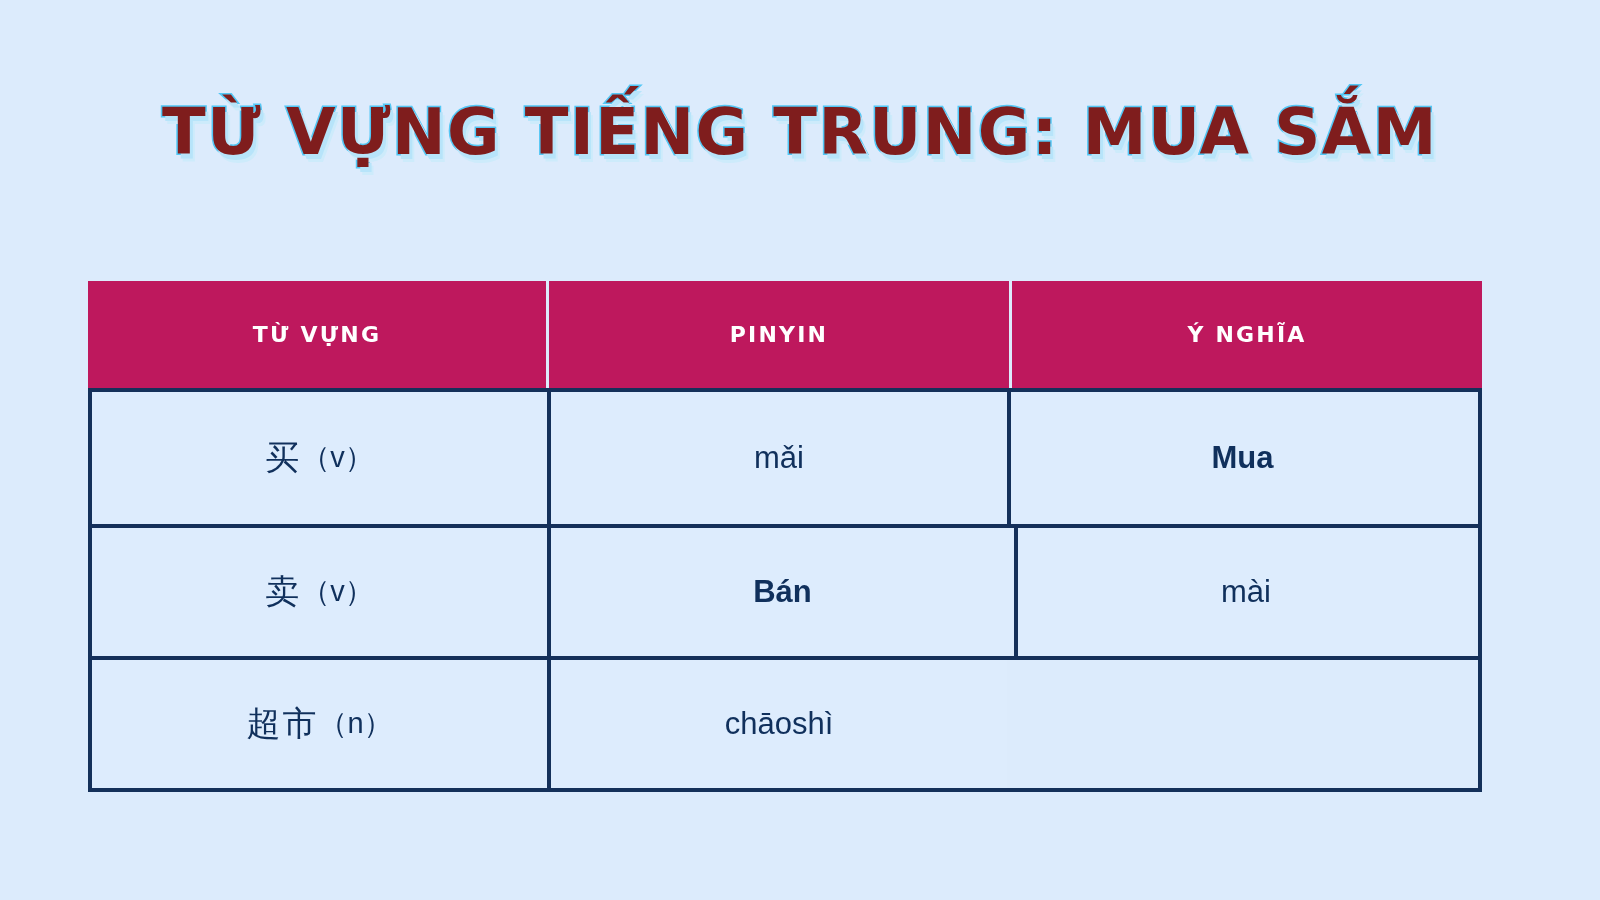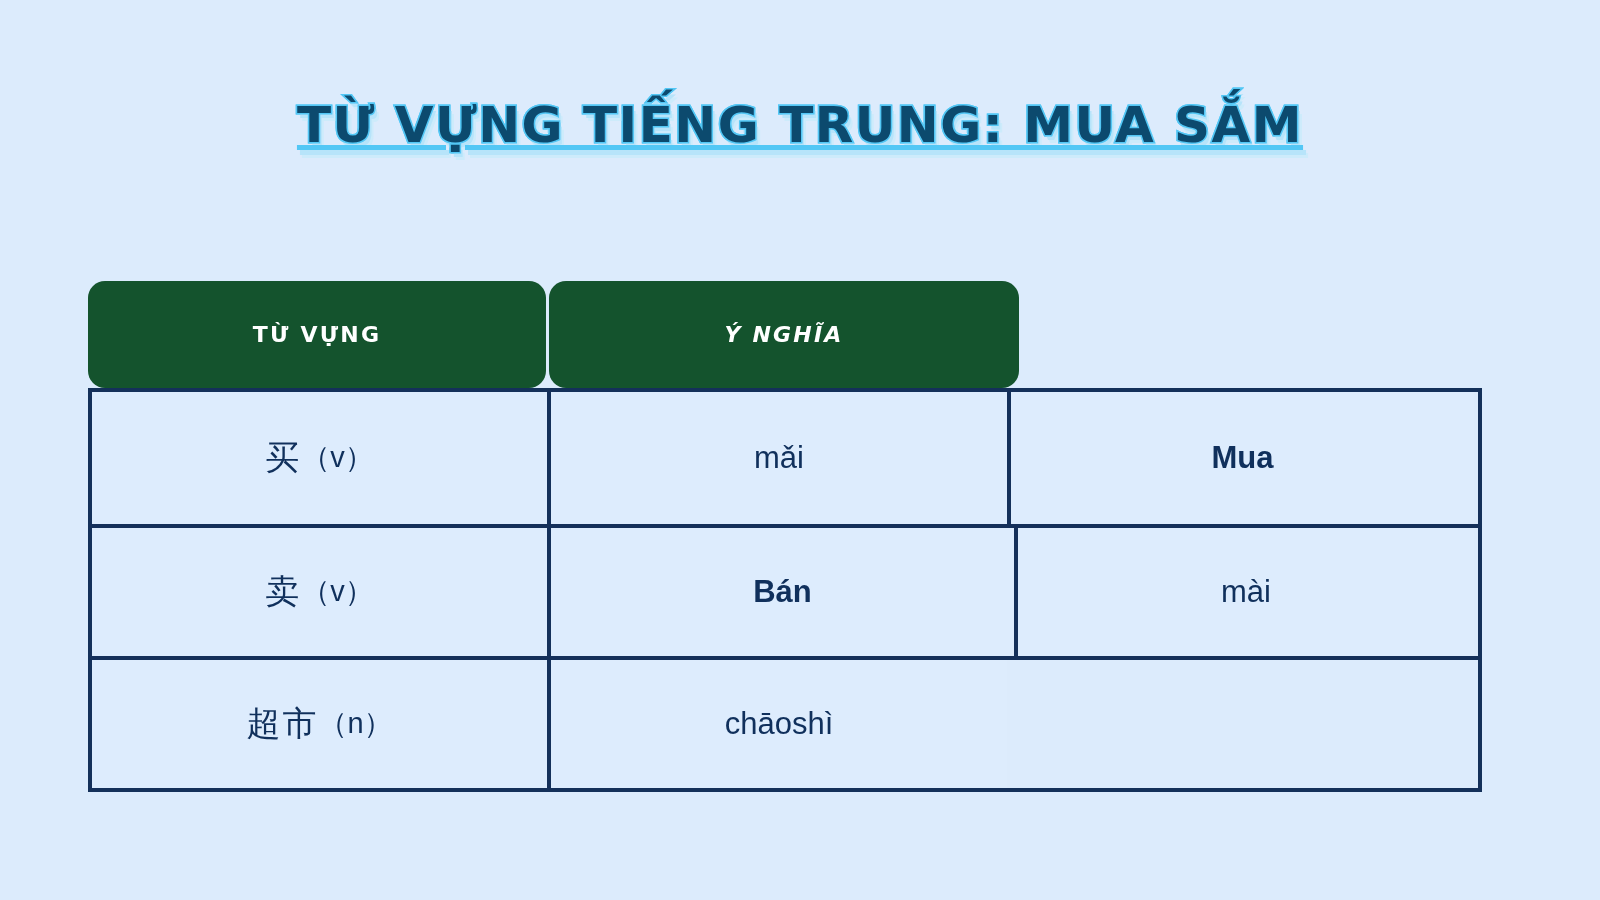--- a/index.html
+++ b/index.html
@@ -26,65 +26,63 @@
     position: absolute;
     left: 0;
     top: 100px;
     width: 1600px;
     text-align: center;
   }
   .title {
     display: inline-block;
     font-family: "DejaVu Sans", sans-serif;
     font-weight: 700;
-    font-size: 50px;
+    font-size: 64px;
     letter-spacing: 1.5px;
     line-height: 1.0;
-    color: #0c4a6e;
+    color: #7f1d1d;
     text-transform: uppercase;
     text-shadow:
        3px 5px 0 #b7e4fa,
        5px 8px 0 #cdebfb;
     white-space: nowrap;
     -webkit-text-stroke: 3px #53c7f5;
     paint-order: stroke fill;
-    text-decoration: underline;
   }
 
   
   .table {
     position: absolute;
     left: 88px;
     top: 281px;
     width: 1394px;
   }
 
   .thead {
     display: flex;
     width: 100%;
     height: 107px;
   }
   .th {
-    background: #14532d;
+    background: #be185d;
     height: 107px;
     display: flex;
     align-items: center;
     justify-content: center;
     color: #ffffff;
     font-family: "DejaVu Sans", sans-serif;
     font-weight: 700;
     font-size: 22px;
     letter-spacing: 2.2px;
     text-transform: uppercase;
     box-sizing: border-box;
-    border-radius: 17px;
   }
   .th.c1 { width: 458px; }
   .th.c2 { width: 460px; margin-left: 3px; }
-  .th.c3 { width: 470px; margin-left: 3px; font-style: italic; }
+  .th.c3 { width: 470px; margin-left: 3px; }
 
   .tbody {
     border-left: 4px solid #14305a;
     border-right: 4px solid #14305a;
     border-bottom: 4px solid #14305a;
     border-top: 4px solid #14305a;
     box-sizing: border-box;
     width: 1394px;
   }
   .tr {
@@ -132,20 +130,21 @@
 <div class="page">
 
   <div class="title-wrap">
     <div class="title">TỪ VỰNG TIẾNG TRUNG: MUA SẮM</div>
   </div>
 
   <div class="table">
 
     <div class="thead">
       <div class="th c1">TỪ VỰNG</div>
+      <div class="th c2">PINYIN</div>
       <div class="th c3">Ý NGHĨA</div>
     </div>
 
     <div class="tbody">
 
       <div class="tr">
         <div class="td c1">
           <span class="word">买</span>
             <span class="pos">（v）</span>
         </div>

